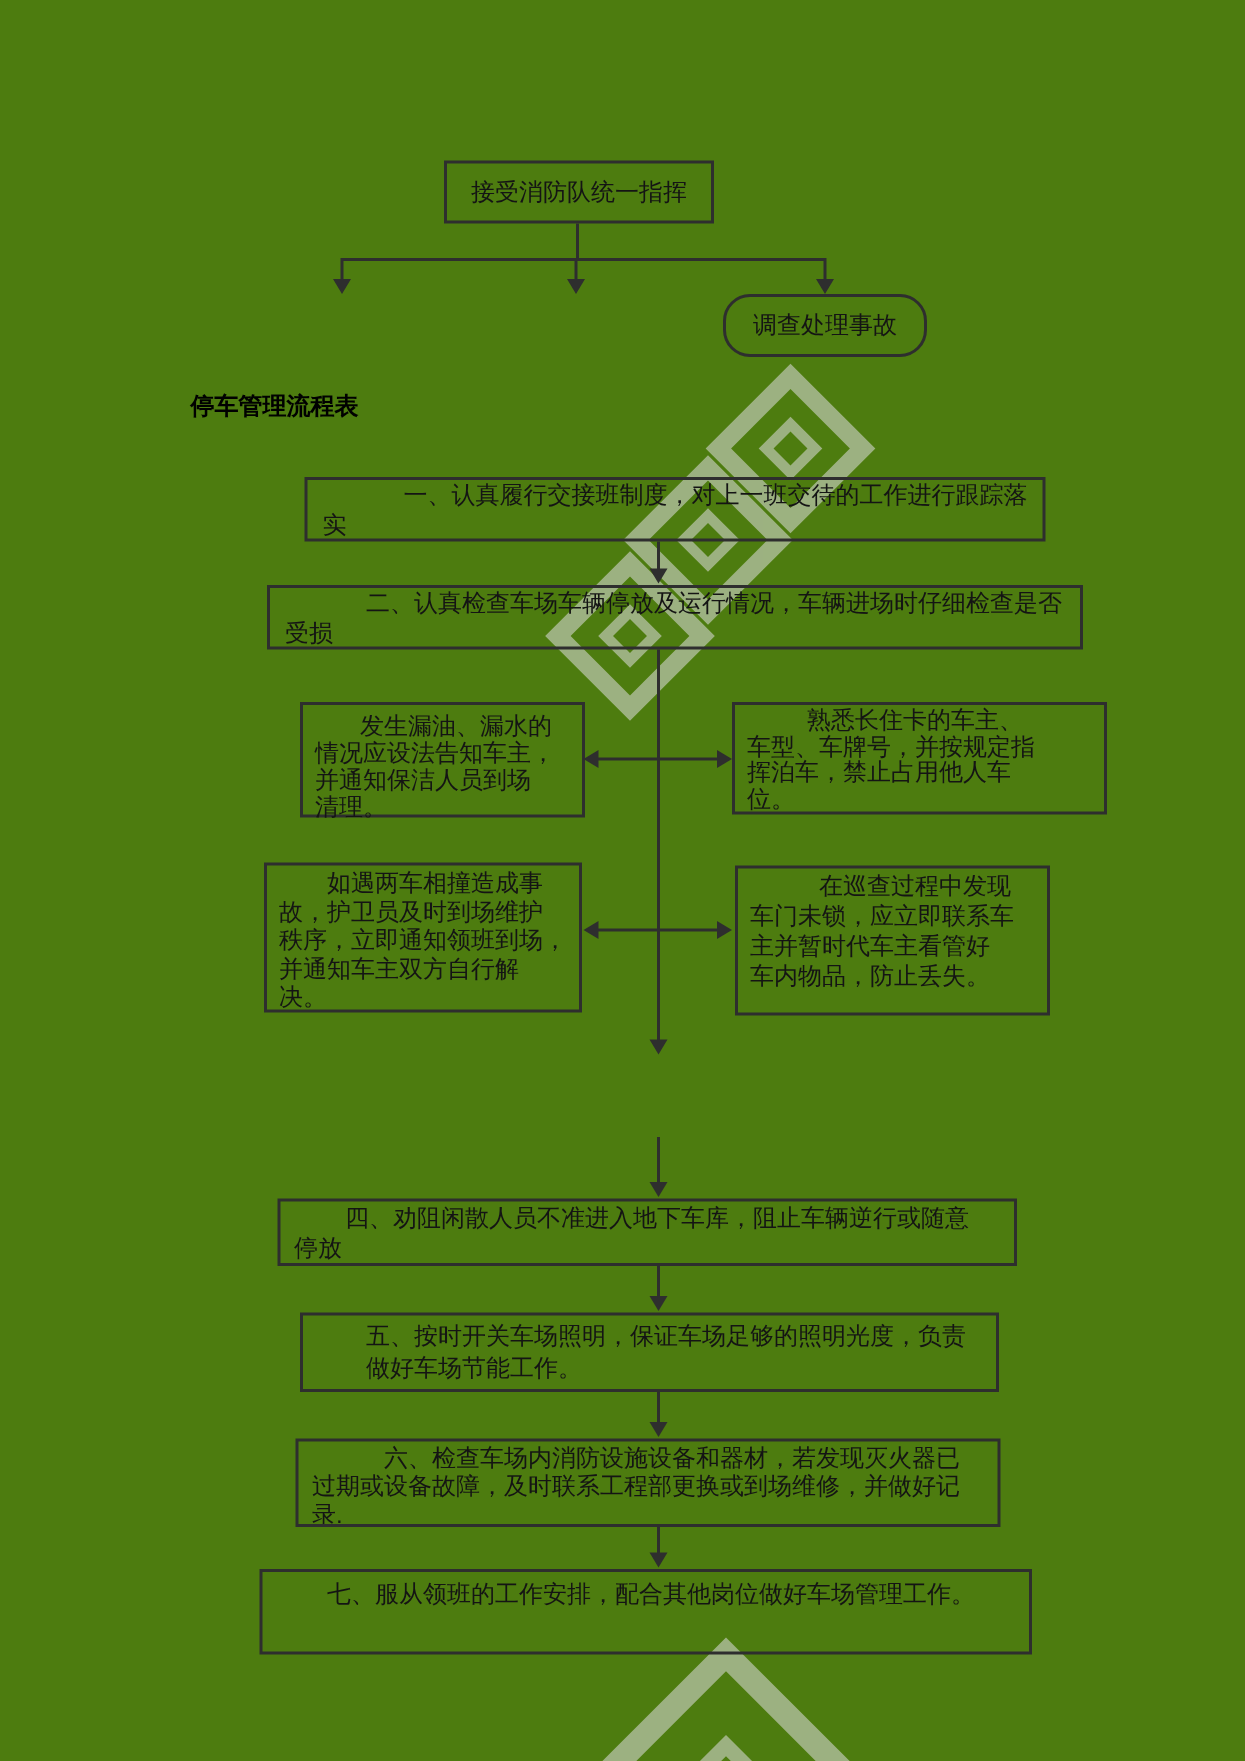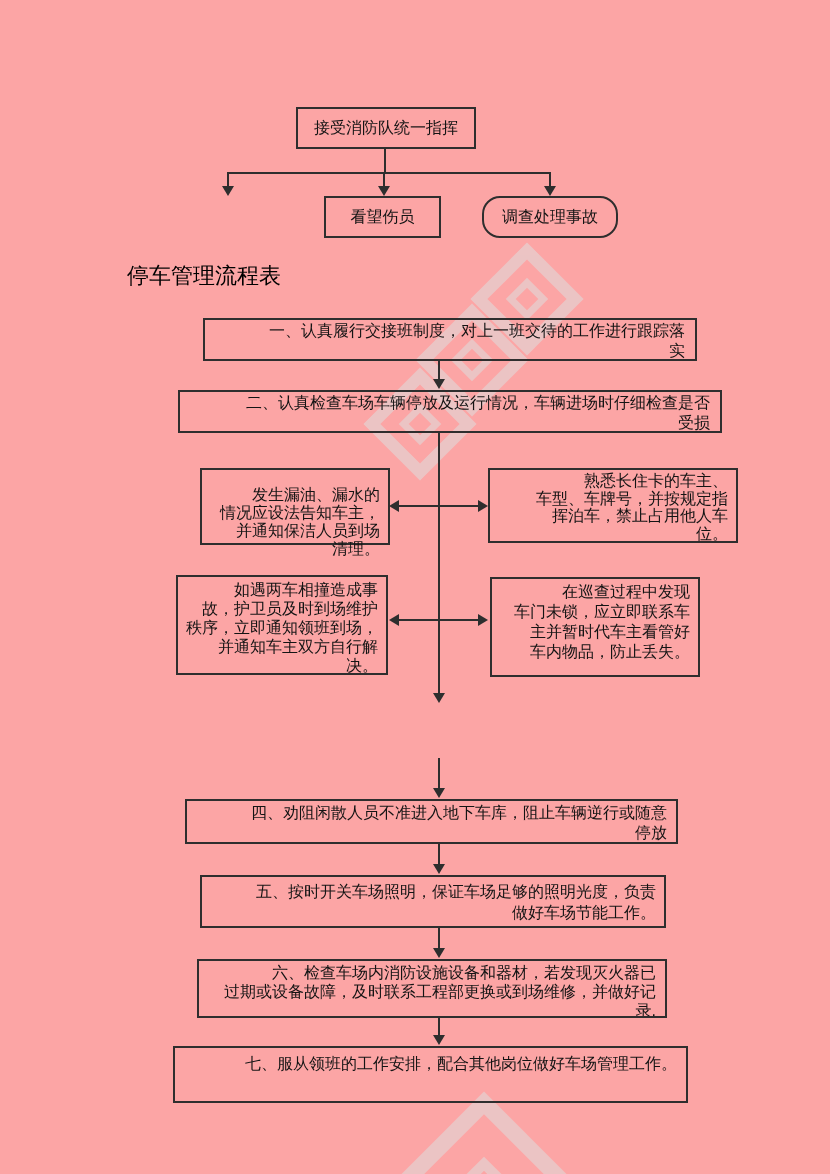--- a/index.html
+++ b/index.html
@@ -1,32 +1,32 @@
 <!DOCTYPE html>
 <html><head>
 <meta charset="utf-8">
 <style>
   html,body{margin:0;padding:0;background:#ffffff;}
   .page{
-    position:relative;width:830px;height:1174px;background:#fca5a5;overflow:hidden;
+    position:relative;width:830px;height:1174px;background:#4d7c0f;overflow:hidden;
     font-family:"Liberation Sans","DejaVu Sans",sans-serif;color:#141414;
   }
   .box{
     position:absolute;border:2px solid #2e2e2e;background:transparent;
-    box-sizing:border-box;font-size:16px;color:#141414;text-align:right;
+    box-sizing:border-box;font-size:16px;color:#141414;
   }
   .center-text{display:flex;align-items:center;justify-content:center;text-align:center;}
   .pre{white-space:pre-wrap;}
   .vline{position:absolute;width:2px;background:#2e2e2e;}
   .hline{position:absolute;height:2px;background:#2e2e2e;}
   .tri{position:absolute;width:0;height:0;}
   .tri-down{border-left:6px solid transparent;border-right:6px solid transparent;border-top:10px solid #2e2e2e;}
   .tri-left{border-top:6px solid transparent;border-bottom:6px solid transparent;border-right:10px solid #2e2e2e;}
   .tri-right{border-top:6px solid transparent;border-bottom:6px solid transparent;border-left:10px solid #2e2e2e;}
-  .heading{position:absolute;font-size:22px;font-weight:normal;color:#000;}
+  .heading{position:absolute;font-size:16px;font-weight:bold;color:#000;}
   .wm{position:absolute;border:12px solid #dedede;opacity:.55;transform:rotate(45deg);display:flex;}
   .wm::after{content:"";margin:auto;width:16px;height:16px;border:7px solid #dedede;}
   .wm-big{border-width:16px;}
   .wm-big::after{width:30px;height:30px;border-width:10px;}
 </style>
 </head>
 <body>
 
 <div class="page">
 
@@ -42,42 +42,39 @@
   <div class="vline" style="left:384px;top:149px;height:23px;"></div>
   <div class="hline" style="left:228px;top:172px;width:322px;"></div>
 
   <div class="vline" style="left:227px;top:172px;height:15px;"></div>
   <div class="tri tri-down" style="left:222px;top:186px;"></div>
   <div class="vline" style="left:383px;top:172px;height:15px;"></div>
   <div class="tri tri-down" style="left:378px;top:186px;"></div>
   <div class="vline" style="left:549px;top:172px;height:15px;"></div>
   <div class="tri tri-down" style="left:544px;top:186px;"></div>
 
-  <div class="box center-text" style="left:324px;top:196px;width:117px;height:42px;">
-    <span>看望伤员</span>
-  </div>
   <div class="box center-text" style="left:482px;top:196px;width:136px;height:42px;border-radius:18px;">
     <span>调查处理事故</span>
   </div>
 
   <div class="heading" style="left:127px;top:261px;">停车管理流程表</div>
 
   <div class="box pre" style="left:203px;top:318px;width:494px;height:43px;padding:1px 10px;line-height:20px;text-indent:54px;">一、认真履行交接班制度，对上一班交待的工作进行跟踪落
 实</div>
 
   <div class="vline" style="left:438px;top:361px;height:19px;"></div>
   <div class="tri tri-down" style="left:433px;top:379px;"></div>
 
   <div class="box pre" style="left:178px;top:390px;width:544px;height:43px;padding:1px 10px;line-height:20px;text-indent:54px;">二、认真检查车场车辆停放及运行情况，车辆进场时仔细检查是否
 受损</div>
 
   <div class="vline" style="left:438px;top:433px;height:261px;"></div>
   <div class="tri tri-down" style="left:433px;top:693px;"></div>
 
-  <div class="box pre" style="left:200px;top:468px;width:190px;height:77px;padding:16px 8px;line-height:18px;text-indent:30px;">发生漏油、漏水的
+  <div class="box pre" style="left:200px;top:468px;width:190px;height:77px;padding:6px 8px;line-height:18px;text-indent:30px;">发生漏油、漏水的
 情况应设法告知车主，
 并通知保洁人员到场
 清理。</div>
   <div class="box pre" style="left:488px;top:468px;width:250px;height:75px;padding:2px 8px;line-height:17.5px;text-indent:40px;">熟悉长住卡的车主、
 车型、车牌号，并按规定指
 挥泊车，禁止占用他人车
 位。</div>
   <div class="hline" style="left:398px;top:505px;width:80px;"></div>
   <div class="tri tri-left" style="left:389px;top:500px;"></div>
   <div class="tri tri-right" style="left:478px;top:500px;"></div>

